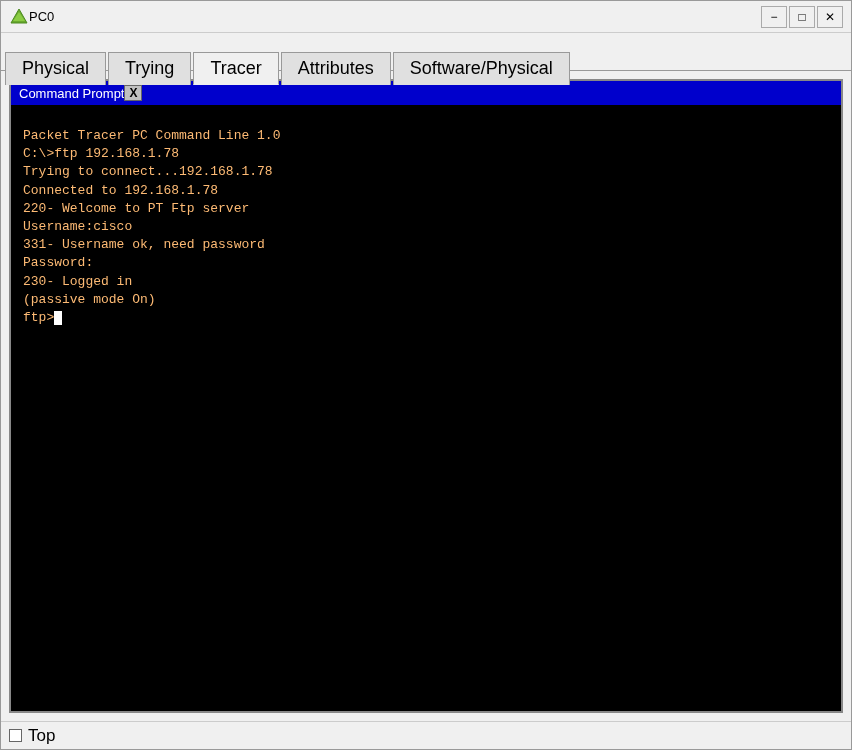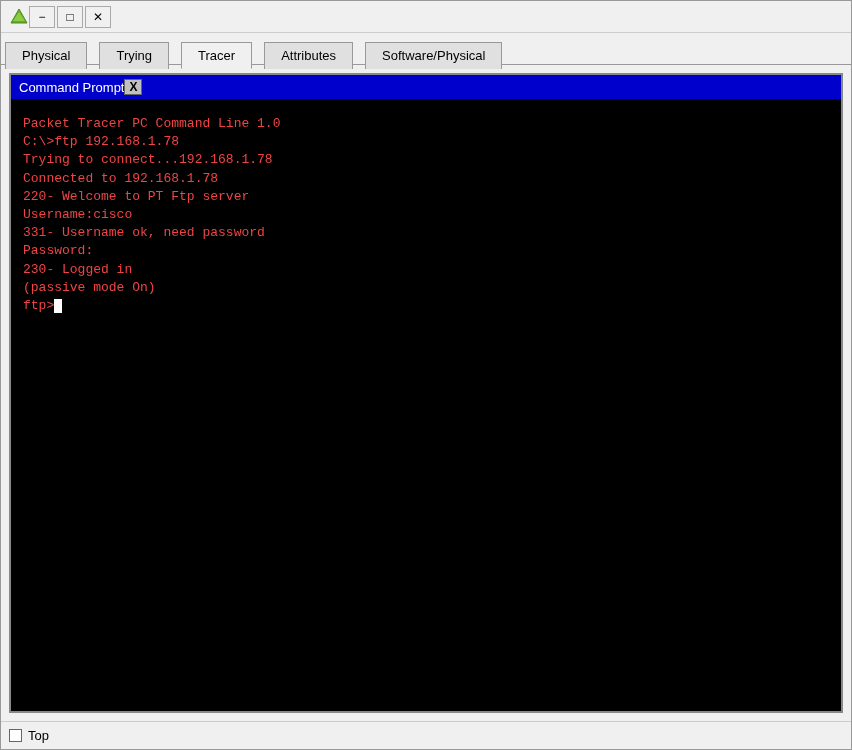--- a/index.html
+++ b/index.html
@@ -66,24 +66,24 @@
       border-bottom: 1px solid #999;
       flex-shrink: 0;
     }
 
     .tab {
       padding: 5px 16px;
       border: 1px solid #999;
       border-bottom: none;
       background: #e0e0e0;
       cursor: pointer;
-      font-size: 13px;
-      margin-right: 12px;
+      font-size: 18px;
+      margin-right: 2px;
       position: relative;
-      top: 5px;
+      top: 15px;
     }
 
     .tab.active {
       background: #f0f0f0;
       border-bottom: 1px solid #f0f0f0;
       z-index: 1;
     }
 
     .main-content {
       flex: 1;
@@ -119,24 +119,24 @@
       align-items: center;
       justify-content: center;
       cursor: pointer;
       font-size: 12px;
       font-weight: bold;
     }
 
     .terminal {
       flex: 1;
       background: #000000;
-      color: #ef4444;
+      color: #fdba74;
       font-family: 'Courier New', Courier, monospace;
       font-size: 13px;
-      padding: 16px 12px;
+      padding: 22px 12px;
       overflow-y: auto;
       white-space: pre;
       line-height: 1.4;
     }
 
     .cursor {
       display: inline-block;
       width: 8px;
       height: 14px;
       background: #ffffff;
@@ -163,39 +163,40 @@
       width: 13px;
       height: 13px;
       border: 1px solid #666;
       background: white;
       display: flex;
       align-items: center;
       justify-content: center;
     }
 
     .status-label {
-      font-size: 13px;
+      font-size: 17px;
     }
 
     
     .logo-svg {
       width: 20px;
       height: 20px;
     }
   </style>
 </head>
 <body>
 
 <div class="window">
 
   <div class="title-bar">
     <svg class="logo-svg" viewBox="0 0 20 20">
       <polygon points="10,2 18,16 2,16" fill="#6aaa2e" stroke="#4a8a1e" stroke-width="1"></polygon>
       <polygon points="10,5 16,14 4,14" fill="#8bcc44"></polygon>
     </svg>
+    <span class="title-bar-text">PC0</span>
     <div class="title-bar-controls">
       <button class="title-bar-button">−</button>
       <button class="title-bar-button">□</button>
       <button class="title-bar-button">✕</button>
     </div>
   </div>
 
   <div class="tabs-bar">
     <div class="tab">
       <span>Physical</span>

